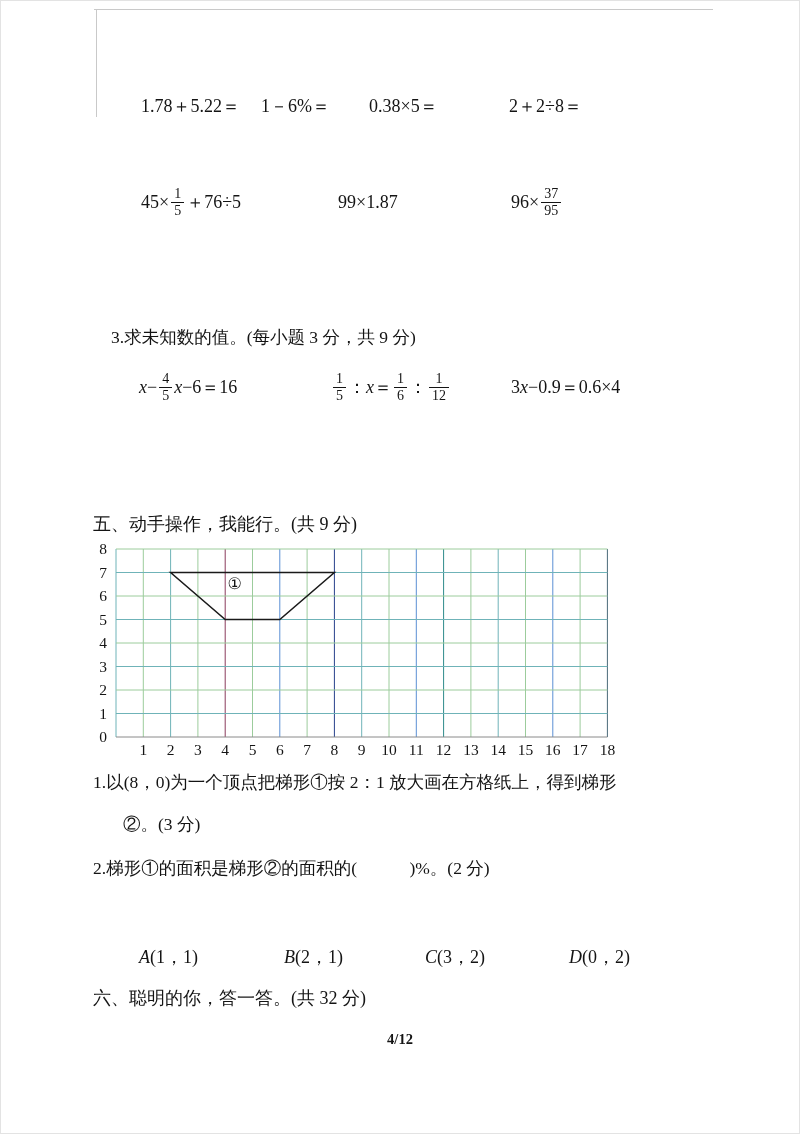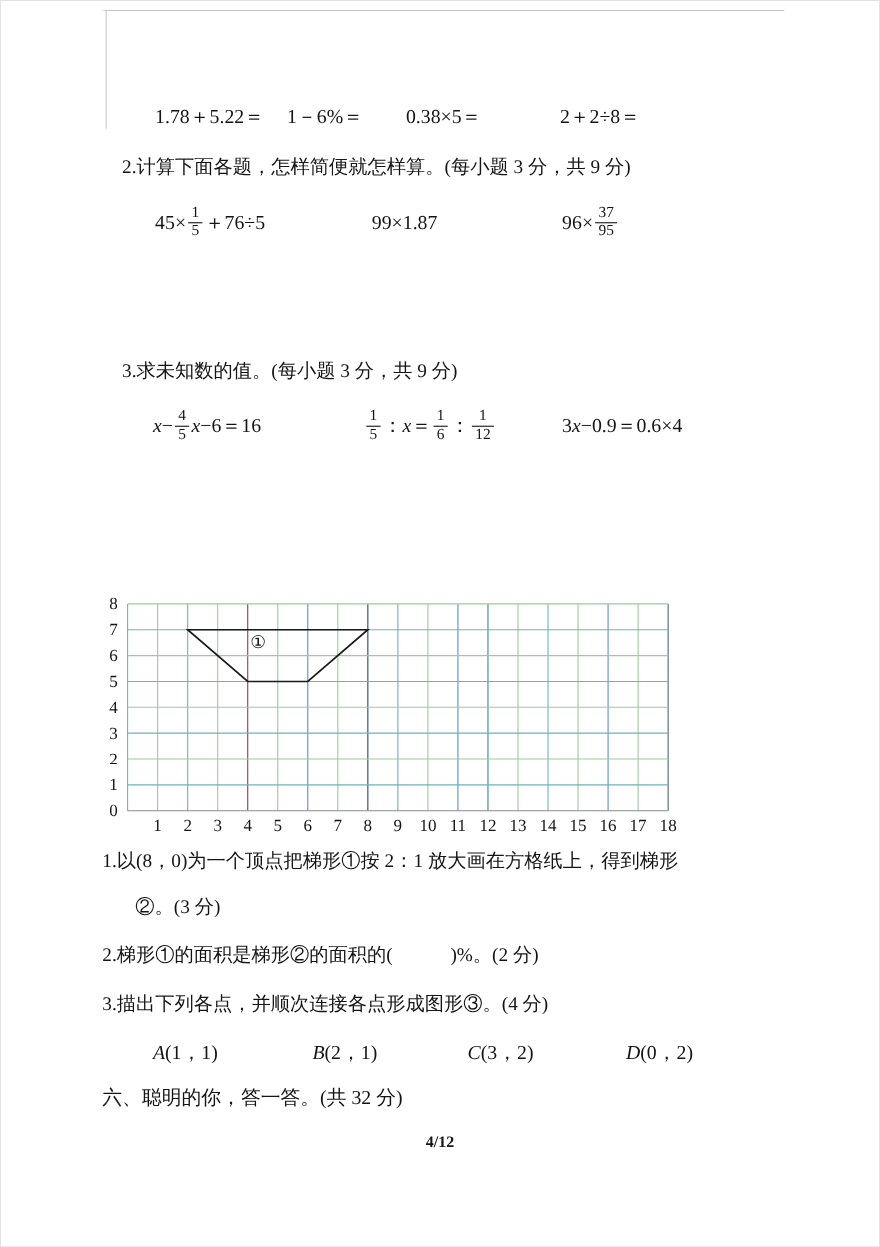--- a/index.html
+++ b/index.html
@@ -34,21 +34,20 @@
 
   <div class="abs rule" style="left:93px;top:8px;width:619px;height:1px;"></div>
   <div class="abs rule" style="left:95px;top:8px;width:1px;height:108px;"></div>
 
 
   <div class="abs math z1" style="left:140px;top:93px;">1.78＋5.22＝</div>
   <div class="abs math z1" style="left:260px;top:93px;">1－6%＝</div>
   <div class="abs math z1" style="left:368px;top:93px;">0.38×5＝</div>
   <div class="abs math z1" style="left:508px;top:93px;">2＋2÷8＝</div>
 
-  <div class="abs cn z1" style="left:110px;top:139px;">2.计算下面各题，怎样简便就怎样算。(每小题 3 分，共 9 分)</div>
 
   <div class="abs math expr z1" style="left:140px;top:183px;">
     <span>45×</span>
       <span class="frac">
         <span class="fn">1</span>
         <span class="fd">5</span>
       </span>
       <span>＋76÷5</span>
   </div>
   <div class="abs math expr z1" style="left:337px;top:183px;">
@@ -91,20 +90,21 @@
         <span class="fn">1</span>
         <span class="fd">12</span>
       </span>
   </div>
   <div class="abs math expr z1" style="left:510px;top:368px;">
     <span>3</span>
       <span class="it">x</span>
       <span>−0.9＝0.6×4</span>
   </div>
 
+  <div class="abs cn z1" style="left:92px;top:512px;font-size:18px;">五、动手操作，我能行。(共 9 分)</div>
 
   <div class="abs grid-wrap" style="left:93px;top:542px;">
     <svg id="grid-svg" width="545" height="218">
         <line x1="22" y1="6" x2="22" y2="194" stroke="#6fb3b8" stroke-width="1"></line>
         <line x1="49.3" y1="6" x2="49.3" y2="194" stroke="#9ccc9c" stroke-width="1"></line>
         <line x1="76.6" y1="6" x2="76.6" y2="194" stroke="#6fb3b8" stroke-width="1"></line>
         <line x1="103.9" y1="6" x2="103.9" y2="194" stroke="#9ccc9c" stroke-width="1"></line>
         <line x1="131.2" y1="6" x2="131.2" y2="194" stroke="#8a3b5c" stroke-width="1"></line>
         <line x1="158.5" y1="6" x2="158.5" y2="194" stroke="#9ccc9c" stroke-width="1"></line>
         <line x1="185.8" y1="6" x2="185.8" y2="194" stroke="#5b8fd4" stroke-width="1"></line>
@@ -157,21 +157,20 @@
         <text x="486.1" y="212" text-anchor="middle" font-size="15.5" fill="#141414">17</text>
         <text x="513.4000000000001" y="212" text-anchor="middle" font-size="15.5" fill="#141414">18</text>
         <polygon points="76.6,29.5 240.4,29.5 185.8,76.5 131.2,76.5" fill="none" stroke="#1a1a1a" stroke-width="1.5"></polygon>
         <text x="140.755" y="45.95" text-anchor="middle" font-size="16" fill="#141414">①</text>
       </svg>
   </div>
 
   <div class="abs cn z1" style="left:92px;top:770px;">1.以(8，0)为一个顶点把梯形①按 2：1 放大画在方格纸上，得到梯形</div>
   <div class="abs cn z1" style="left:122px;top:812px;">②。(3 分)</div>
   <div class="abs cn z1" style="left:92px;top:856px;">2.梯形①的面积是梯形②的面积的(　　　)%。(2 分)</div>
-  <div class="abs cn z1" style="left:92px;top:900px;">3.描出下列各点，并顺次连接各点形成图形③。(4 分)</div>
 
   <div class="abs math z1" style="left:138px;top:944px;"><span class="it">A</span><span>(1，1)</span></div>
   <div class="abs math z1" style="left:283px;top:944px;"><span class="it">B</span><span>(2，1)</span></div>
   <div class="abs math z1" style="left:424px;top:944px;"><span class="it">C</span><span>(3，2)</span></div>
   <div class="abs math z1" style="left:568px;top:944px;"><span class="it">D</span><span>(0，2)</span></div>
 
   <div class="abs cn z1" style="left:92px;top:986px;font-size:18px;">六、聪明的你，答一答。(共 32 分)</div>
 
   <div class="abs pgnum z1" style="top:1030px;">4/12</div>
 

